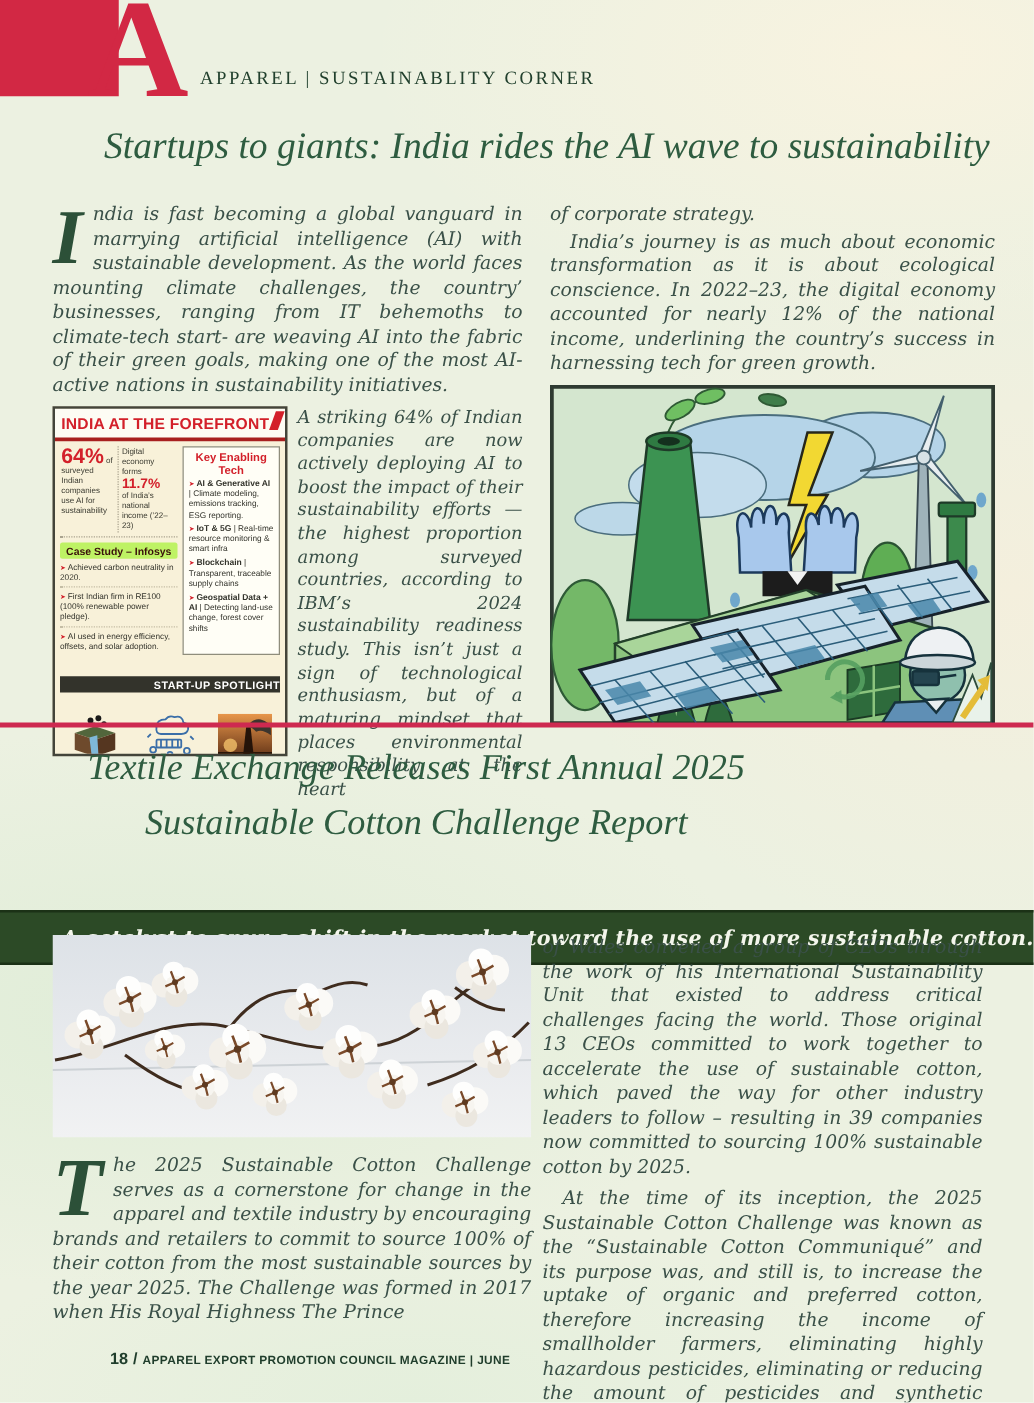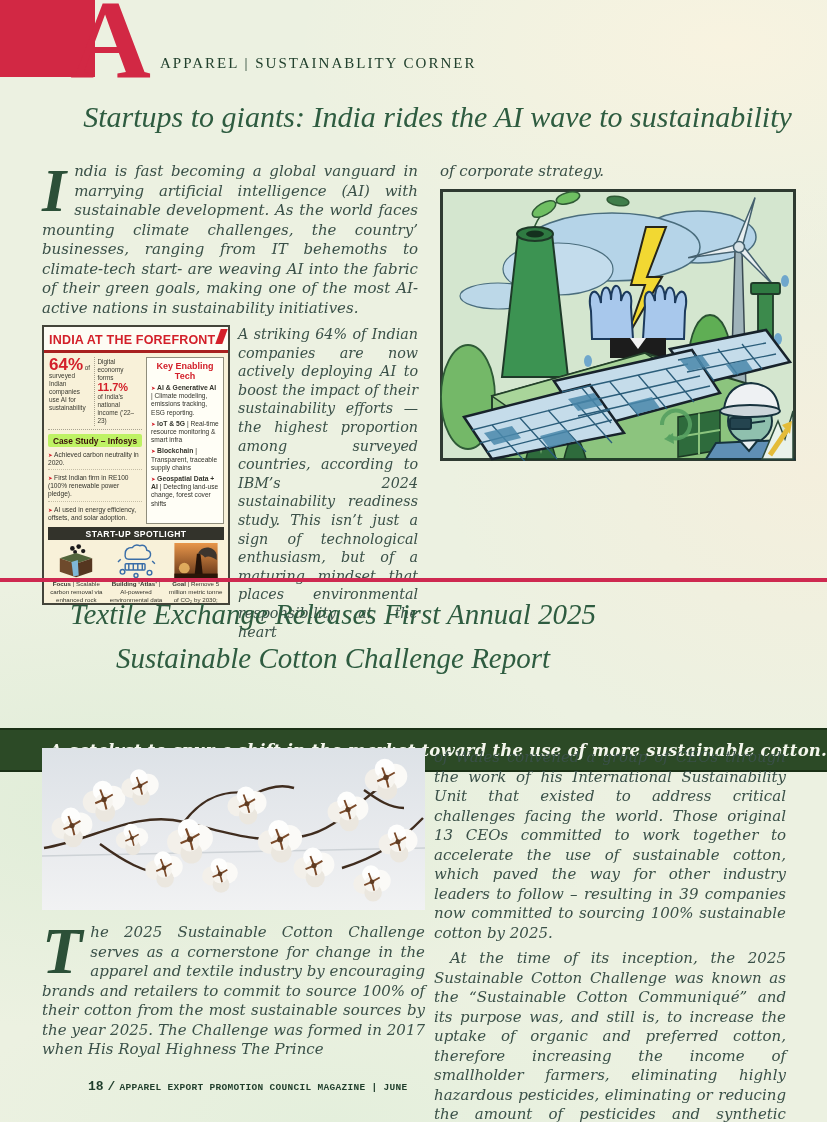--- a/index.html
+++ b/index.html
@@ -44,40 +44,40 @@
   .stat .big2{color:#d3202a; font-weight:bold; font-size:11px; line-height:11px;}
   .stat .sm{font-size:6.4px; color:#3a3a30;}
   .case-bar{margin-top:4px; background:#bef264; color:#3a100b; font-weight:bold; font-size:8.4px; text-align:center; padding:1.5px 2px; border-radius:2px;}
   .mini-item{font-size:6.6px; line-height:8.2px; color:#33332b; margin-top:3.5px; border-bottom:1px dotted #c4bda5; padding-bottom:2.5px;}
   .mini-item:last-child{border-bottom:none;}
   .bullet{color:#d3202a; font-size:5.5px; margin-right:1.5px;}
   .keytech{flex:1; border:1px solid #8f8d7c; background:#fffef6; padding:3px 4px; box-sizing:border-box;}
   .keytech-title{color:#d3202a; font-weight:bold; font-size:9px; text-align:center; margin-bottom:2px;}
   .kt-item{font-size:6.6px; line-height:8.2px; color:#33332b; margin-top:3px;}
   .kt-item b{font-size:6.8px;}
-  .spot-bar{background:#33332b; color:#fff; font-weight:bold; font-size:8.6px; text-align:center; padding:1.5px 0; margin:1px 4px; letter-spacing:0.4px;}
+  .spot-bar{background:#33332b; color:#fff; font-weight:bold; font-size:8.6px; text-align:right; padding:1.5px 0; margin:15px 4px; letter-spacing:0.4px;}
   .spot-row{display:flex; gap:3px; padding:2px 4px 0 4px;}
   .spot-cell{width:33.3%; text-align:center; font-size:6.2px; line-height:7.6px; color:#33332b;}
   .spot-cell .icon{display:block; margin:0 auto 1px auto;}
 
   
   .illus{margin-top:7px; display:block;}
   .divider{left:0; top:578px; width:827px; height:4px; background:#ce2950;}
 
   
   .title2{left:0; top:592px; width:666px; text-align:center; font-family:"Liberation Serif",serif; font-style:italic; font-size:29px; line-height:44px; color:#2e5c40;}
   .banner{left:0; top:728px; width:827px; height:44px; background:#2c4a26; border-top:2px solid #1b3116; border-bottom:2px solid #1b3116; box-sizing:border-box; display:flex; align-items:center; justify-content:flex-end;}
   .banner-text{color:#f4f6ec; font-style:italic; font-weight:bold; font-size:16.5px; letter-spacing:0.2px;}
   .a2-left{left:42px; top:748px; width:383px;}
   .a2-right{left:434px; top:748px; width:352px;}
   .a2-left .body-text{margin-top:13px;}
   .cotton{display:block;}
 
   
-  .footer{left:88px; top:1079px; display:flex; align-items:baseline; gap:4px; color:#1f3d2b; font-family:Liberation Mono, monospace;}
+  .footer{left:88px; top:1079px; display:flex; align-items:baseline; gap:4px; color:#1f3d2b; font-family:Liberation Sans, sans-serif;}
   .footer .num{font-size:13px; font-weight:bold;}
   .footer .sep{font-size:13px; font-weight:bold;}
   .footer .txt{font-size:9.5px; font-weight:bold; letter-spacing:0.3px;}
 </style>
 </head>
 <body>
 
 <div class="page">
 
   <div class="abs logo-block"></div>
@@ -171,20 +171,21 @@
         </div>
 
       </div>
 
       <p class="body-text narrow">A striking 64% of Indian companies are now actively deploying AI to boost the impact of their sustainability efforts — the highest proportion among surveyed countries, according to IBM’s 2024 sustainability readiness study. This isn’t just a sign of technological enthusiasm, but of a maturing mindset that places environmental responsibility at the heart</p>
     </div>
   </div>
 
   <div class="abs a1-right">
     <p class="body-text">of corporate strategy.</p>
+    <p class="body-text indent" style="margin-top:2px;">India’s journey is as much about economic transformation as it is about ecological conscience. In 2022–23, the digital economy accounted for nearly 12% of the national income, underlining the country’s success in harnessing tech for green growth.</p>
 
     <svg class="illus" width="356" height="272" viewBox="0 0 356 272">
       <rect x="1.5" y="1.5" width="353" height="269" fill="#d4e6cf" stroke="#2e3a31" stroke-width="3"></rect>
 
       <ellipse cx="258" cy="48" rx="58" ry="26" fill="#b5d4e8" stroke="#4a6d7d" stroke-width="1.5"></ellipse>
       <ellipse cx="172" cy="58" rx="88" ry="34" fill="#b5d4e8" stroke="#4a6d7d" stroke-width="1.5"></ellipse>
       <ellipse cx="118" cy="80" rx="55" ry="26" fill="#c3dcec" stroke="#4a6d7d" stroke-width="1.2"></ellipse>
       <ellipse cx="58" cy="107" rx="38" ry="13" fill="#bcd8e8" stroke="#4a6d7d" stroke-width="1.2"></ellipse>
 
       <g stroke="#2f5a35" stroke-width="1.5" fill="#6fbf62">

